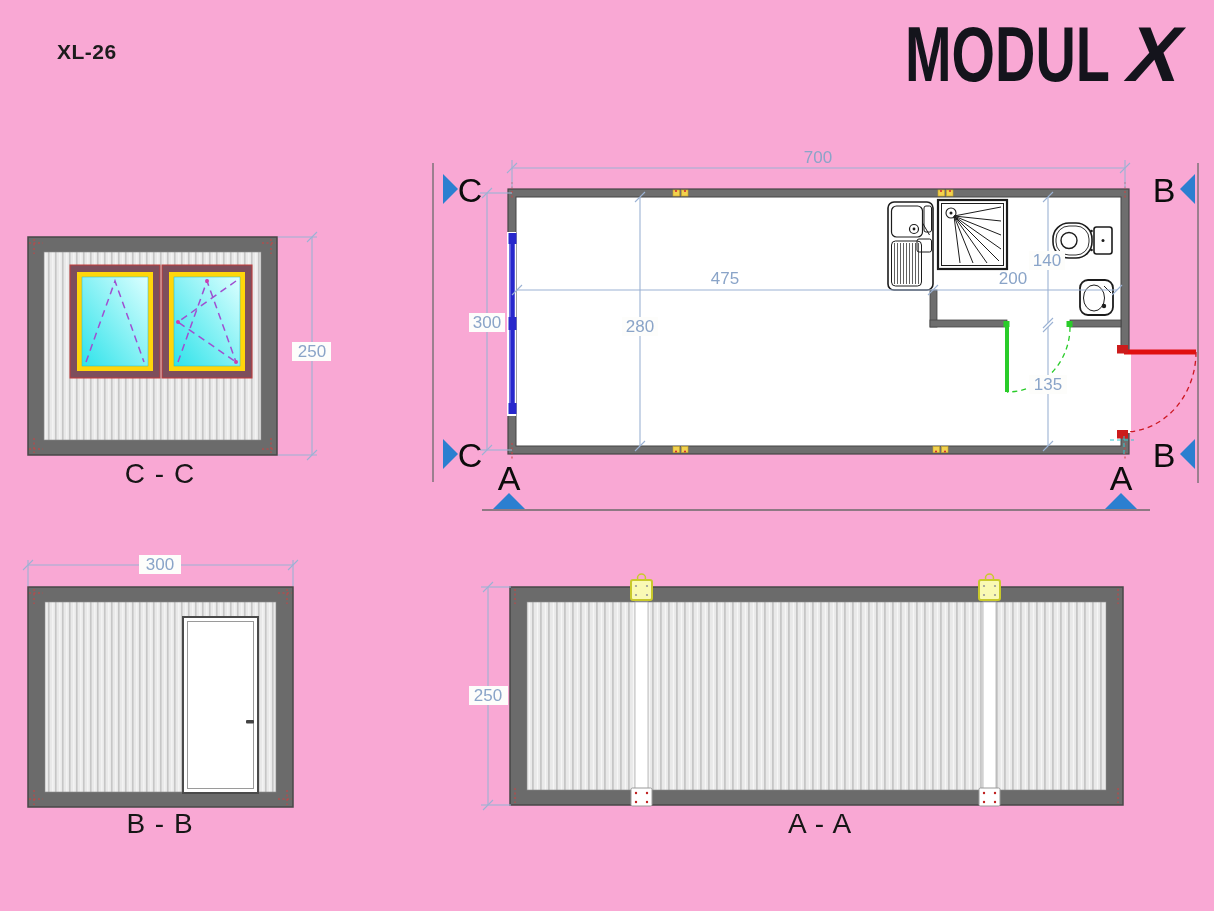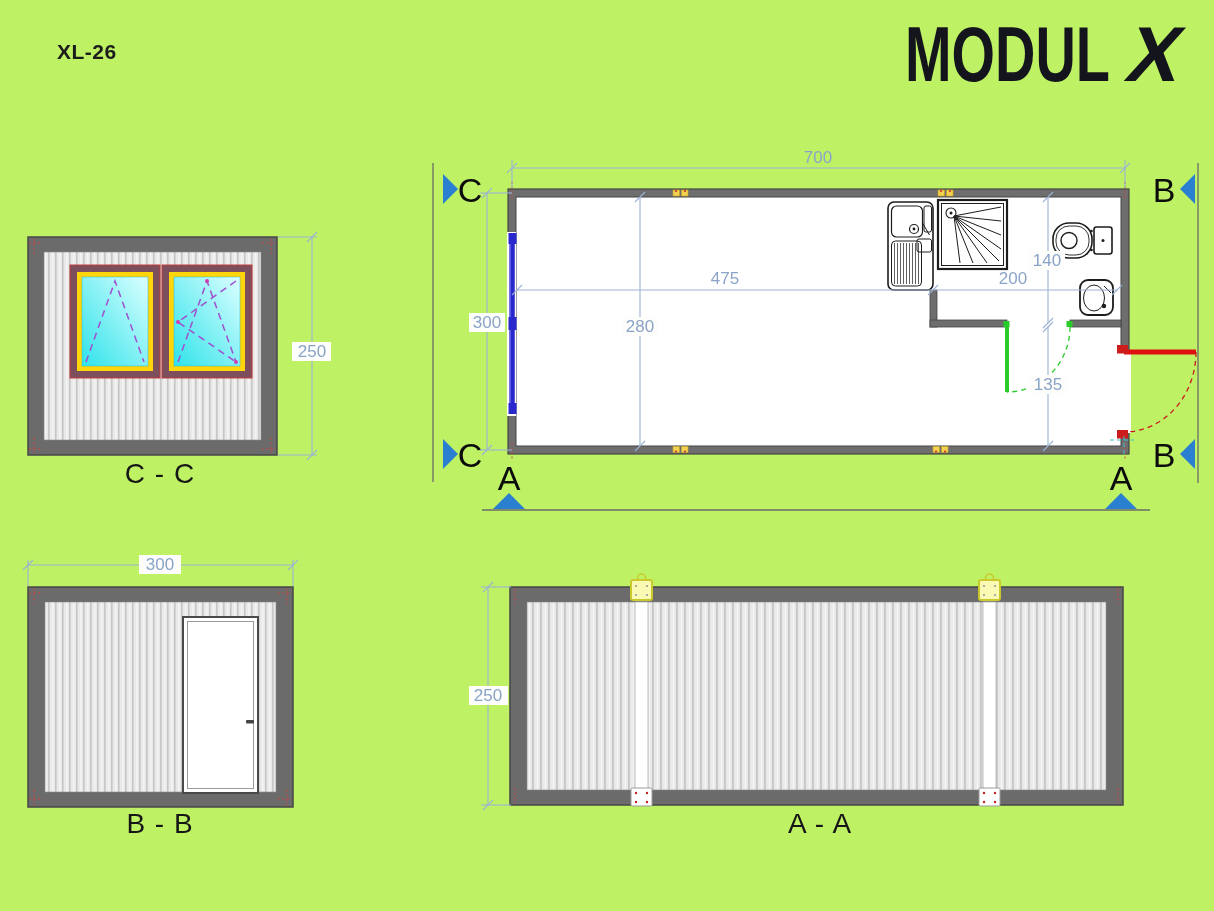--- a/index.html
+++ b/index.html
@@ -1,16 +1,16 @@
 <!DOCTYPE html>
 <html><head>
 <meta charset="utf-8">
 <style>
   html,body{margin:0;padding:0;background:#fdfdfb;}
-  .canvas{position:relative;width:1214px;height:911px;background:#bef264;overflow:hidden;
+  .canvas{position:relative;width:1214px;height:911px;background:#f9a8d4;overflow:hidden;
           font-family:"Liberation Sans",sans-serif;}
   .abs{position:absolute;}
   .model{left:57px;top:40px;font-size:21px;font-weight:bold;color:#1c1c1c;letter-spacing:.5px;}
   svg text{font-family:"Liberation Sans",sans-serif;}
   .dimtxt{fill:#8aa4c8;font-size:17px;}
   .sectxt{fill:#0c0c0c;font-size:34px;}
   .captxt{fill:#161616;font-size:28px;letter-spacing:1px;}
 </style>
 </head>
 <body>

